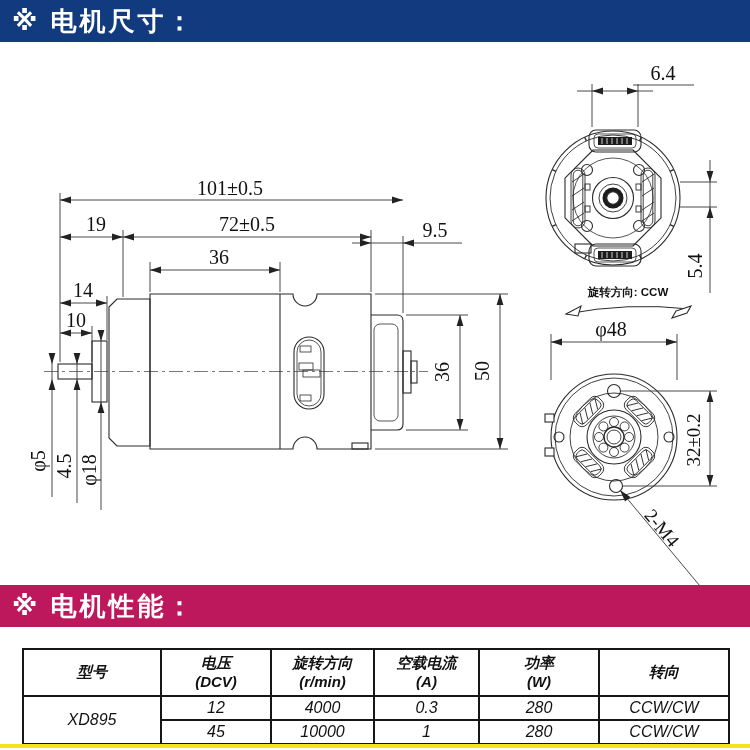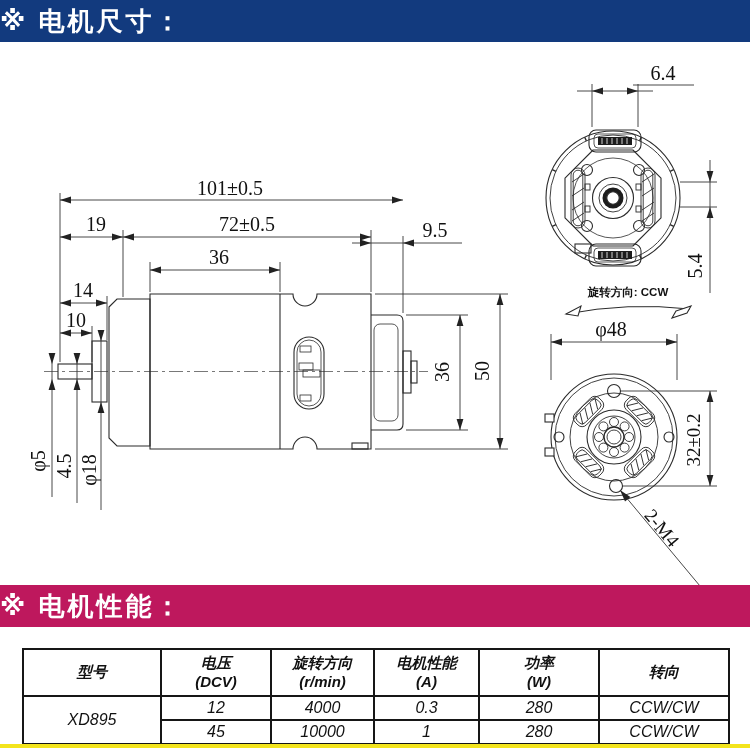--- a/index.html
+++ b/index.html
@@ -1,20 +1,20 @@
 <!DOCTYPE html>
 <html><head>
 <meta charset="utf-8">
 <style>
   html,body{margin:0;padding:0;background:#fff;}
   body{width:750px;height:750px;position:relative;overflow:hidden;
        font-family:"Liberation Sans","DejaVu Sans",sans-serif;}
   .banner{position:absolute;left:0;width:750px;height:42px;line-height:42px;
           color:#fff;font-size:26px;font-weight:bold;letter-spacing:3px;
-          padding-left:0;box-sizing:border-box;}
+          padding-left:12px;box-sizing:border-box;}
   #banner-dim{top:0;}
   #banner-perf{top:585px;}
   #drawing{position:absolute;left:0;top:0;width:750px;height:750px;}
   #spec-table{position:absolute;left:22px;top:648px;width:706px;border-collapse:collapse;
               table-layout:fixed;color:#111;font-style:italic;}
   #spec-table th,#spec-table td{border:2px solid #161616;text-align:center;
               vertical-align:middle;padding:0;white-space:pre-line;}
   #spec-table th{height:45px;font-size:15px;font-weight:bold;line-height:1.25;}
   #spec-table td{height:22px;font-size:16px;}
   td.model-cell{font-size:15px;}
@@ -315,21 +315,21 @@
       <col style="width:120px">
       <col style="width:130px">
   </colgroup>
   <thead>
     <tr>
       <th>型号</th>
       <th>电压
 (DCV)</th>
       <th>旋转方向
 (r/min)</th>
-      <th>电机性能
+      <th>空载电流
 (A)</th>
       <th>功率
 (W)</th>
       <th>转向</th>
     </tr>
   </thead>
   <tbody>
     <tr>
       <td class="model-cell" rowspan="2">XD895</td>
       <td>12</td>

